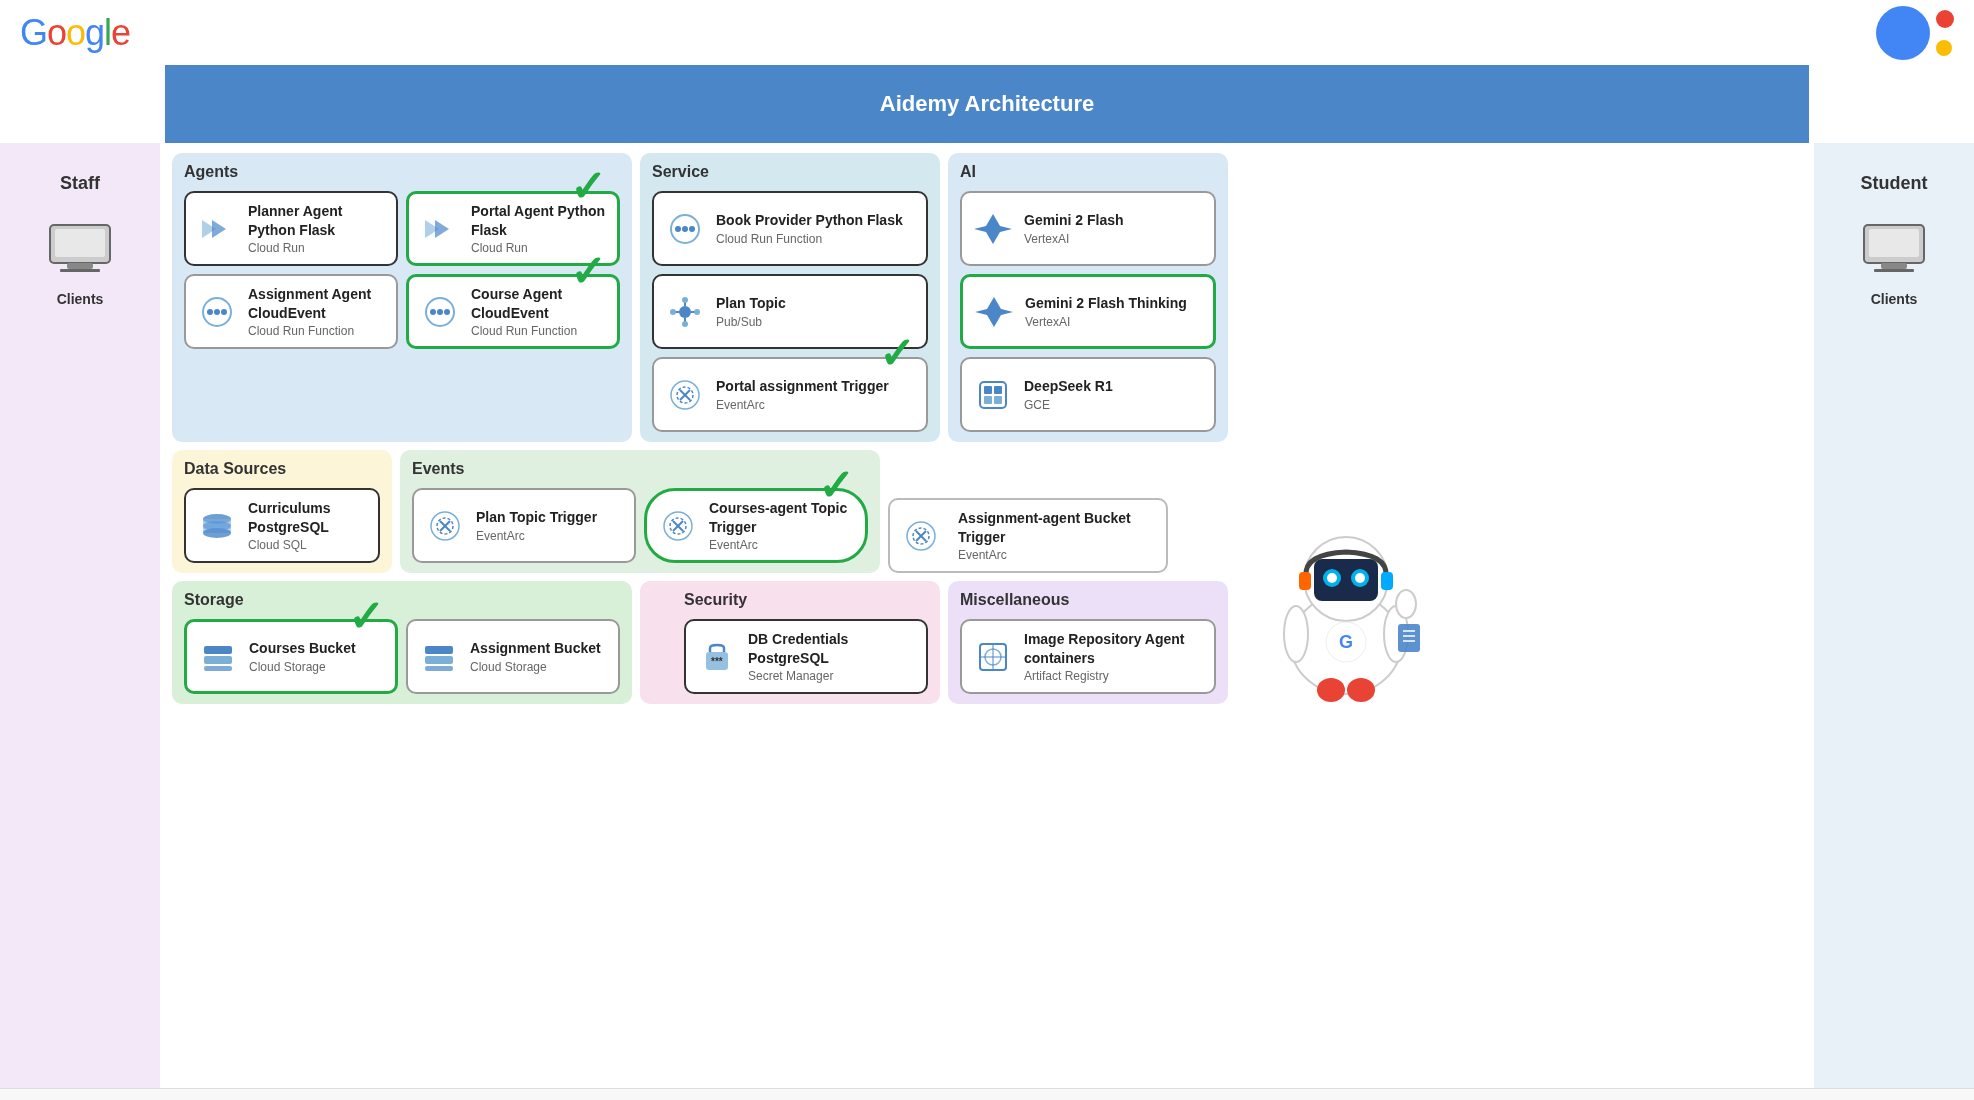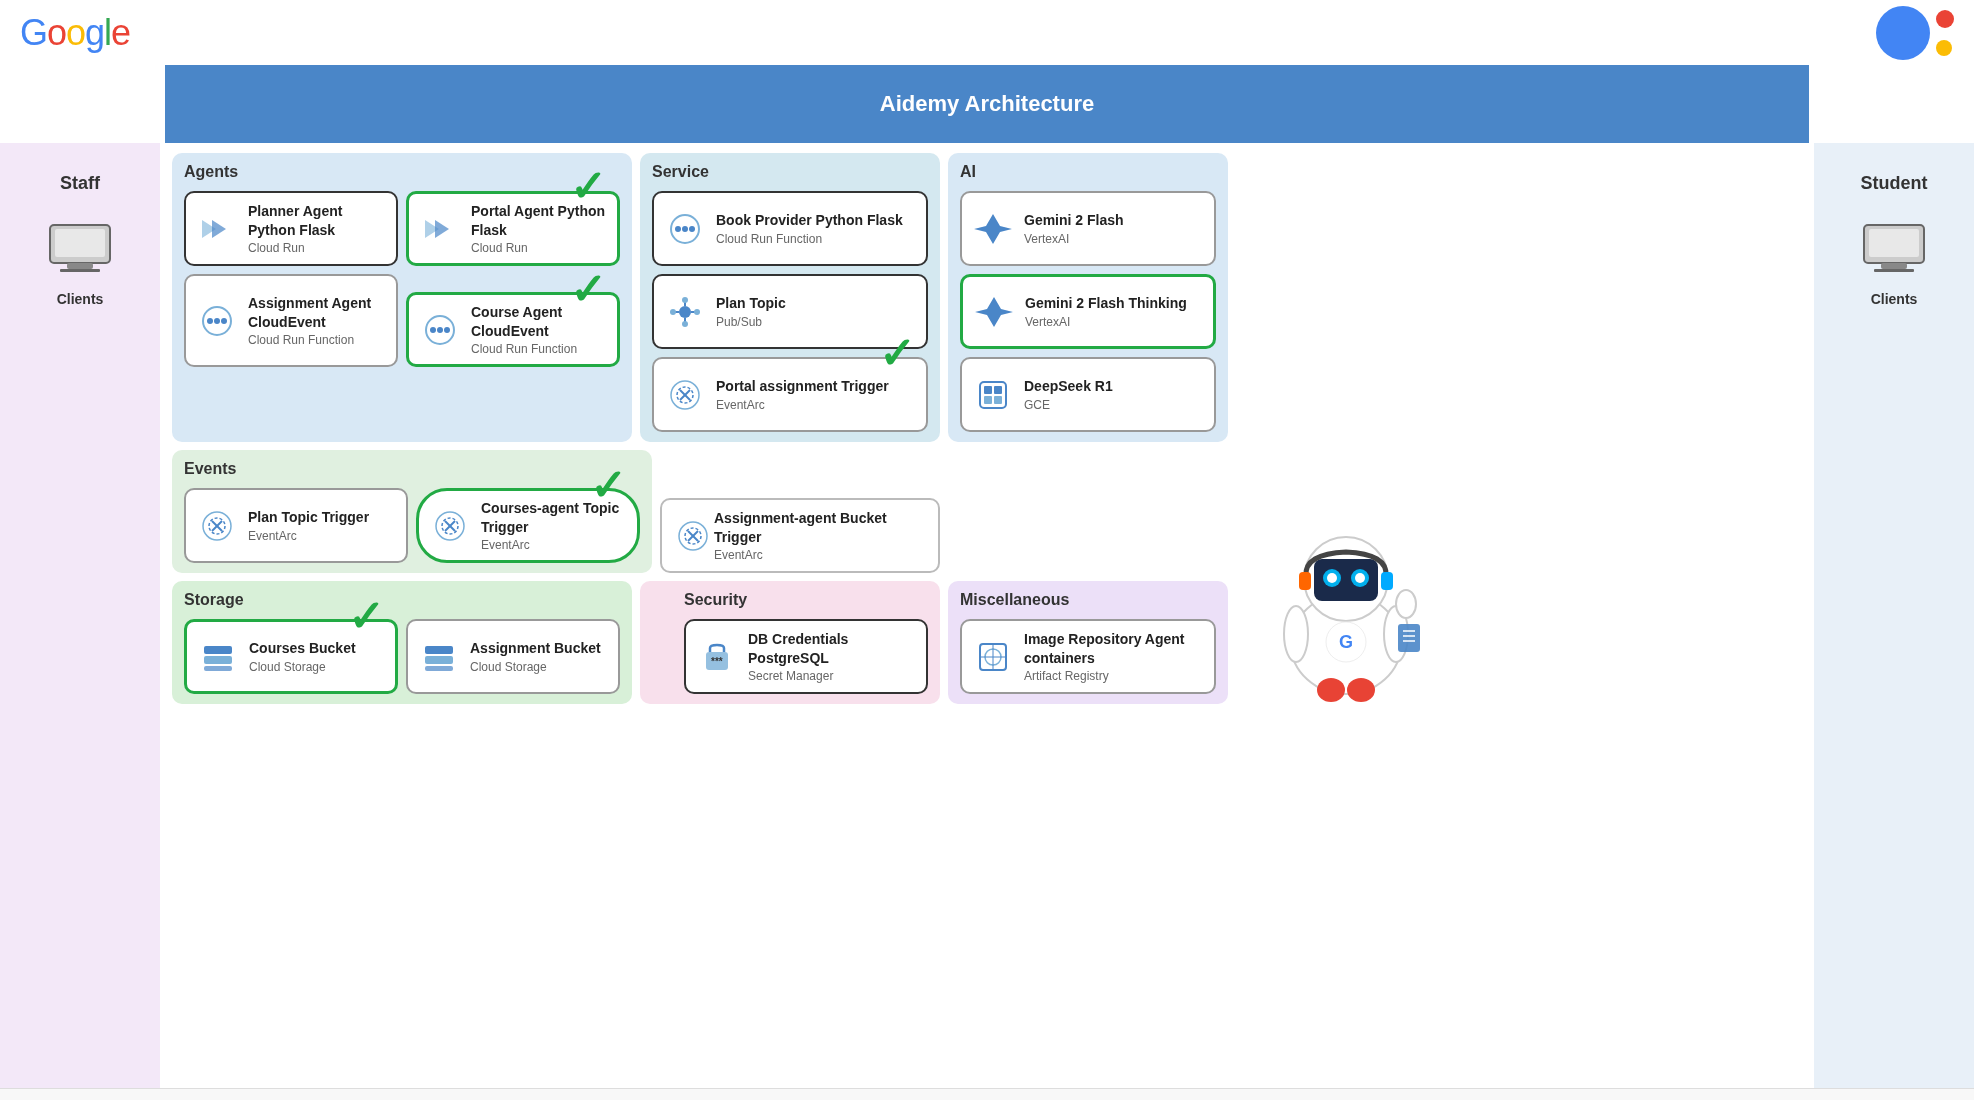--- a/index.html
+++ b/index.html
@@ -278,21 +278,21 @@
                 <circle cx="19" cy="19" r="3" fill="#4a86c8"></circle>
                 <circle cx="26" cy="19" r="3" fill="#4a86c8"></circle>
               </svg>
             </div>
             <div class="card-text">
               <div class="card-title">Assignment Agent CloudEvent</div>
               <div class="card-sub">Cloud Run Function</div>
             </div>
           </div>
 
-          <div class="card green-border" style="position:relative;margin-top:18px;">
+          <div class="card green-border" style="position:relative;">
             <div class="icon-box">
               <svg width="38" height="38" viewBox="0 0 38 38">
                 <circle cx="19" cy="19" r="14" fill="none" stroke="#7ab0d8" stroke-width="2"></circle>
                 <circle cx="12" cy="19" r="3" fill="#4a86c8"></circle>
                 <circle cx="19" cy="19" r="3" fill="#4a86c8"></circle>
                 <circle cx="26" cy="19" r="3" fill="#4a86c8"></circle>
               </svg>
             </div>
             <div class="card-text">
               <div class="card-title">Course Agent CloudEvent</div>
@@ -402,20 +402,37 @@
               <div class="card-title">DeepSeek R1</div>
               <div class="card-sub">GCE</div>
             </div>
           </div>
         </div>
       </div>
     </div>
 
     <div class="row2">
 
+      <div class="section-inner sec-datasources" style="flex:0 0 220px;">
+        <div class="section-title">Data Sources</div>
+        <div class="card dark-border">
+          <div class="icon-box">
+            <svg width="38" height="38" viewBox="0 0 38 38">
+              <ellipse cx="19" cy="12" rx="14" ry="5" fill="#4a86c8" opacity="0.8"></ellipse>
+              <rect x="5" y="12" width="28" height="14" fill="#7ab0d8" opacity="0.6"></rect>
+              <ellipse cx="19" cy="26" rx="14" ry="5" fill="#4a86c8" opacity="0.8"></ellipse>
+              <ellipse cx="19" cy="19" rx="14" ry="5" fill="#5a96d8" opacity="0.7"></ellipse>
+            </svg>
+          </div>
+          <div class="card-text">
+            <div class="card-title">Curriculums PostgreSQL</div>
+            <div class="card-sub">Cloud SQL</div>
+          </div>
+        </div>
+      </div>
 
       <div class="section-inner sec-events" style="flex:0 0 480px; position:relative;">
         <div class="section-title">Events</div>
         <div class="cards-grid-2">
 
           <div class="card">
             <div class="icon-box">
               <svg width="38" height="38" viewBox="0 0 38 38">
                 <circle cx="19" cy="19" r="14" fill="none" stroke="#7ab0d8" stroke-width="1.5"></circle>
                 <circle cx="19" cy="19" r="8" fill="none" stroke="#4a86c8" stroke-width="1.5" stroke-dasharray="3,2"></circle>
@@ -441,21 +458,21 @@
             <div class="card-text">
               <div class="card-title">Courses-agent Topic Trigger</div>
               <div class="card-sub">EventArc</div>
             </div>
             <div style="position:absolute;top:-28px;right:10px;color:#22AA44;font-size:44px;font-weight:900;line-height:1;">✓</div>
           </div>
         </div>
       </div>
 
       <div style="flex:0 0 280px; display:flex; flex-direction:column; justify-content:flex-end;">
-        <div class="card" style="background:white; border:2px solid #bbb; border-radius:10px; padding:8px 10px; display:flex; align-items:center; gap:0;">
+        <div class="card" style="background:white; border:2px solid #bbb; border-radius:10px; padding:8px 10px; display:flex; align-items:center; gap:16px;">
           <div class="icon-box">
             <svg width="38" height="38" viewBox="0 0 38 38">
               <circle cx="19" cy="19" r="14" fill="none" stroke="#7ab0d8" stroke-width="1.5"></circle>
               <circle cx="19" cy="19" r="8" fill="none" stroke="#4a86c8" stroke-width="1.5" stroke-dasharray="3,2"></circle>
               <line x1="14" y1="14" x2="24" y2="24" stroke="#4a86c8" stroke-width="2"></line>
               <line x1="24" y1="14" x2="14" y2="24" stroke="#4a86c8" stroke-width="2"></line>
             </svg>
           </div>
           <div class="card-text">
             <div class="card-title">Assignment-agent Bucket Trigger</div>

